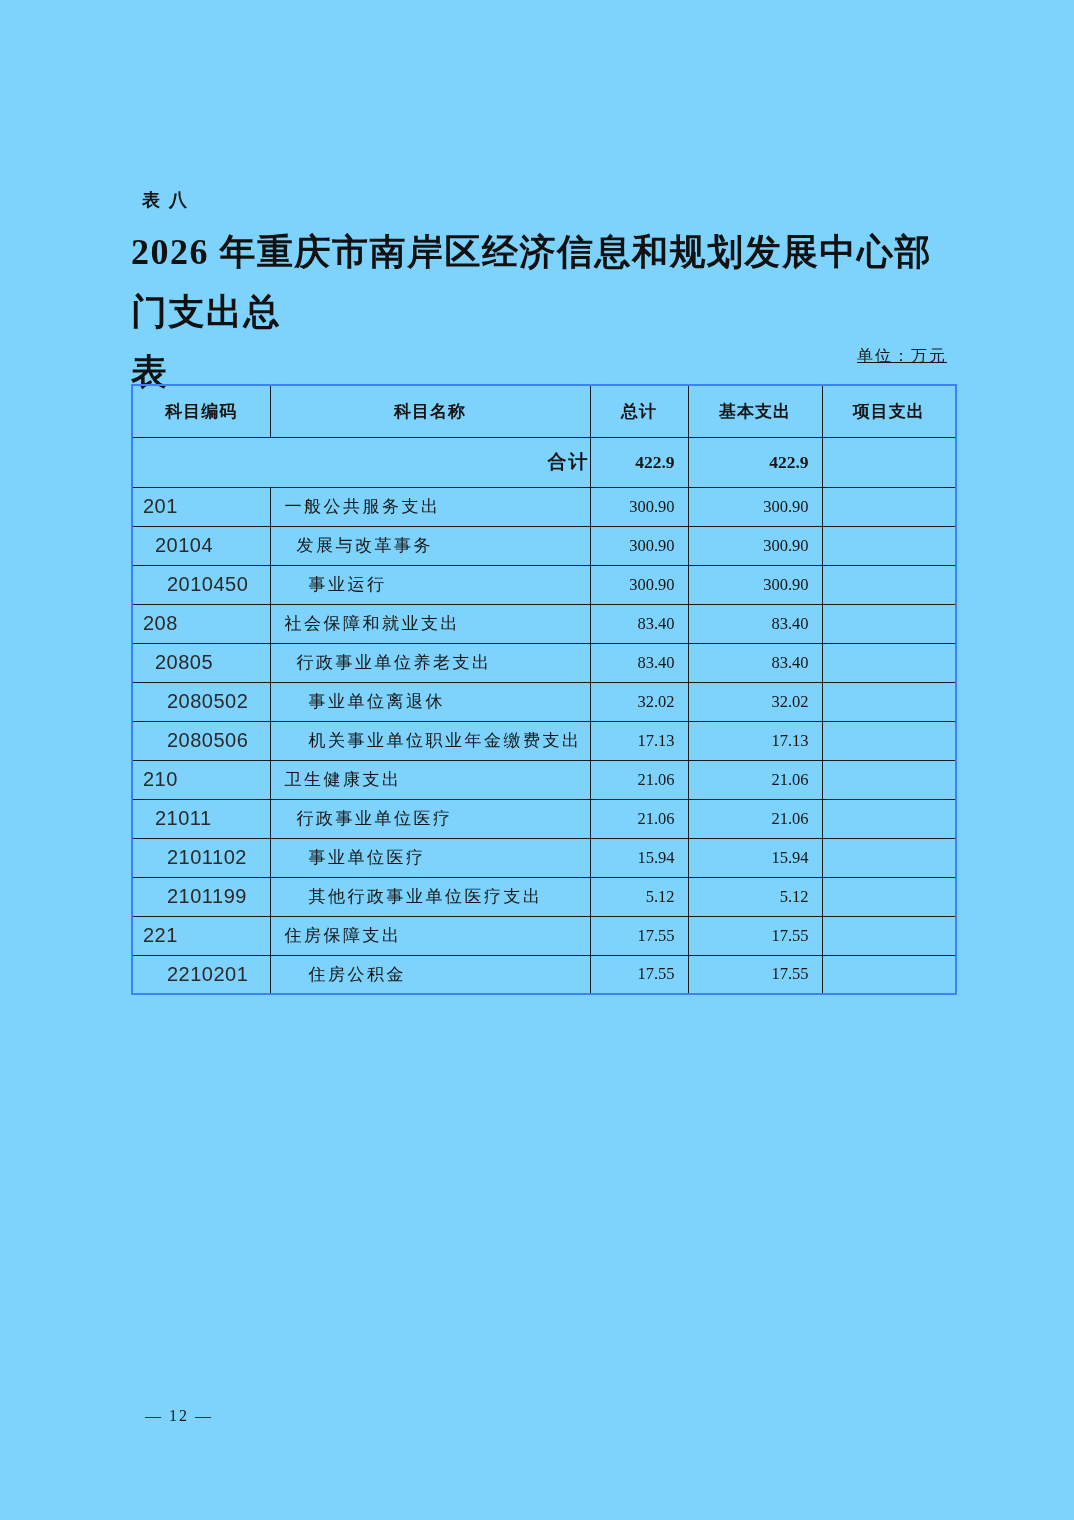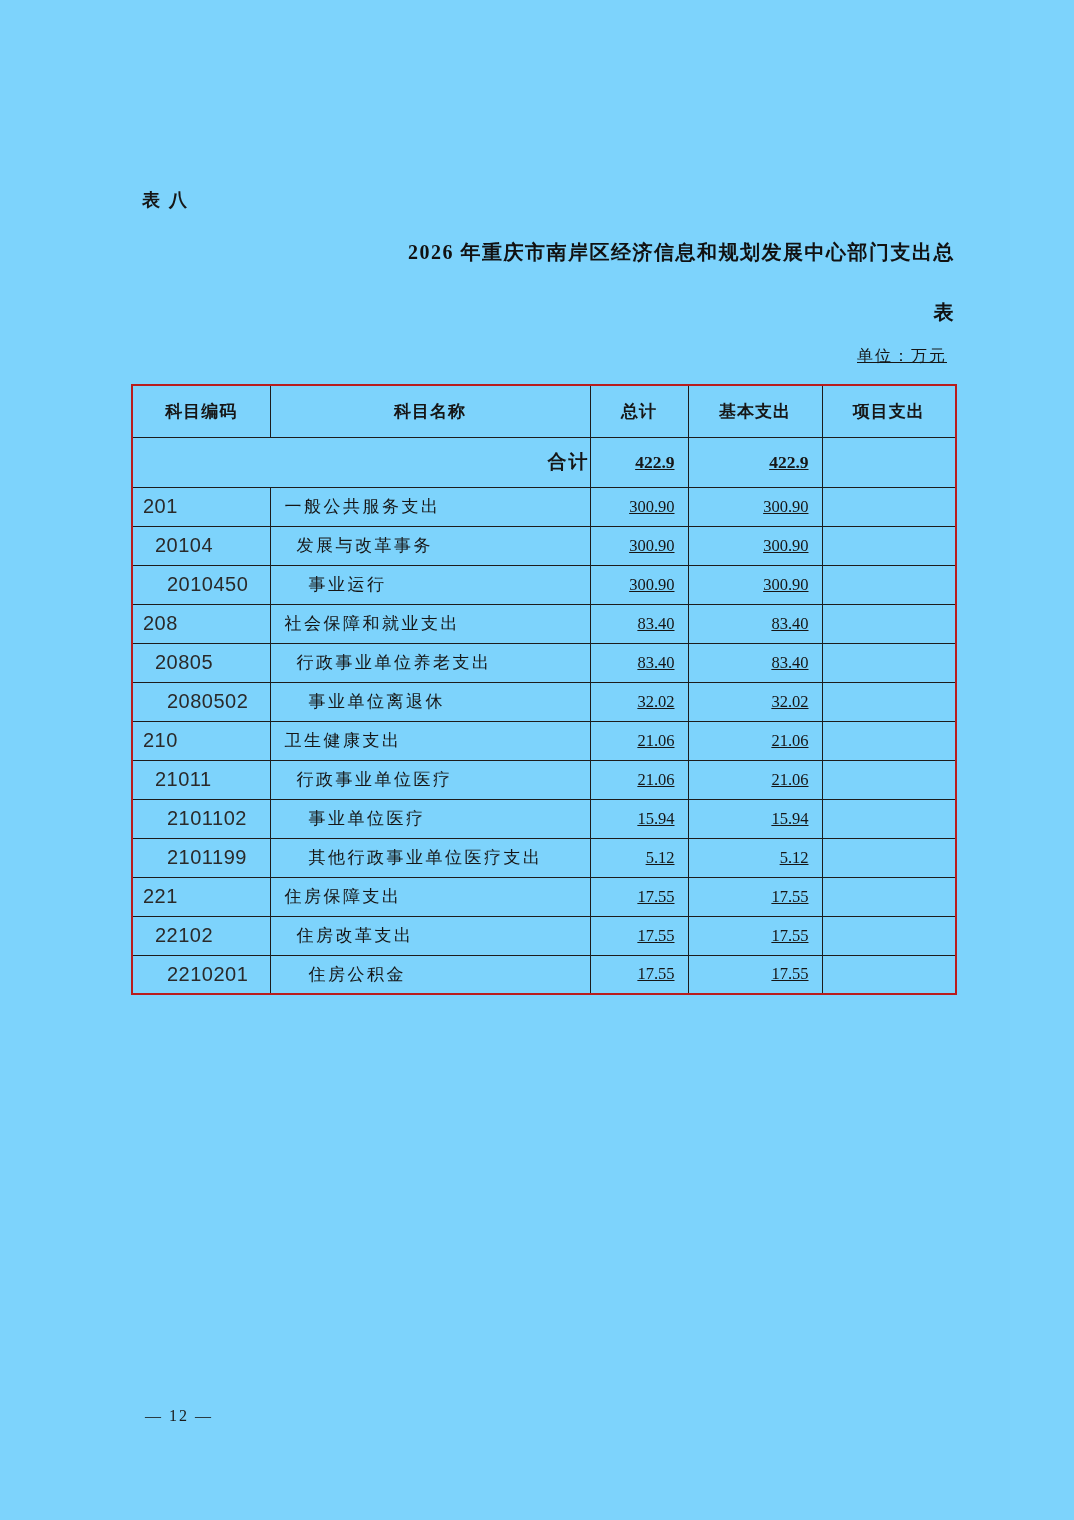--- a/index.html
+++ b/index.html
@@ -14,34 +14,34 @@
   }
   .page { position: absolute; inset: 0; background: #7dd3fc; }
 
   .table-label {
     position: absolute; left: 142px; top: 188px;
     font-family: "Liberation Sans", sans-serif;
     font-weight: bold; font-size: 18px; letter-spacing: 2px;
   }
   .doc-title {
     position: absolute; left: 131px; top: 222px; width: 824px;
-    margin: 0; text-align: right;
+    margin: 0; text-align: left;
     font-family: "Liberation Serif", serif;
-    font-weight: bold; font-size: 20px; letter-spacing: 1.5px;
+    font-weight: bold; font-size: 36px; letter-spacing: 1.5px;
     line-height: 60px; color: #111;
   }
   .unit-note {
     position: absolute; left: 131px; top: 346px; width: 816px;
     text-align: right; font-size: 16px; letter-spacing: 2px; text-decoration: underline;
   }
 
   table.budget-table {
     position: absolute; left: 131px; top: 384px; width: 824px;
     border-collapse: collapse; table-layout: fixed;
-    border: 2px solid #b91c1c;
+    border: 2px solid #3b82f6;
   }
   .budget-table th, .budget-table td {
     border: 1px solid #1c1c1c;
     padding: 0; vertical-align: middle;
     overflow: hidden;
   }
   .budget-table thead th {
     height: 52px;
     font-family: "Liberation Sans", sans-serif;
     font-weight: bold; font-size: 17px; letter-spacing: 1px;
@@ -50,21 +50,20 @@
   .total-row td { height: 50px; }
   .total-label {
     text-align: right;
     font-family: "Liberation Sans", sans-serif;
     font-weight: bold; font-size: 19px; letter-spacing: 2px;
   }
   .num {
     text-align: right; padding-right: 13px !important;
     font-family: "Liberation Serif", serif;
     font-size: 16.5px;
-    text-decoration: underline;
   }
   .total-row .num { font-weight: bold; font-size: 17.5px; }
 
   tbody tr.data-row td { height: 39px; }
   tbody tr.data-row.tall td { height: 62px; }
 
   td.code {
     font-family: "Liberation Sans", sans-serif;
     font-size: 20px; color: #2a2a2a; letter-spacing: 0.5px;
   }
@@ -157,20 +156,27 @@
           <td class="num"></td>
         </tr>
         <tr class="data-row">
           <td class="code lvl2">2080502</td>
           <td class="name lvl2">事业单位离退休</td>
           <td class="num">32.02</td>
           <td class="num">32.02</td>
           <td class="num"></td>
         </tr>
         <tr class="data-row">
+          <td class="code lvl2">2080506</td>
+          <td class="name lvl2">机关事业单位职业年金缴费支出</td>
+          <td class="num">17.13</td>
+          <td class="num">17.13</td>
+          <td class="num"></td>
+        </tr>
+        <tr class="data-row">
           <td class="code lvl0">210</td>
           <td class="name lvl0">卫生健康支出</td>
           <td class="num">21.06</td>
           <td class="num">21.06</td>
           <td class="num"></td>
         </tr>
         <tr class="data-row">
           <td class="code lvl1">21011</td>
           <td class="name lvl1">行政事业单位医疗</td>
           <td class="num">21.06</td>
@@ -192,27 +198,20 @@
           <td class="num"></td>
         </tr>
         <tr class="data-row">
           <td class="code lvl0">221</td>
           <td class="name lvl0">住房保障支出</td>
           <td class="num">17.55</td>
           <td class="num">17.55</td>
           <td class="num"></td>
         </tr>
         <tr class="data-row">
-          <td class="code lvl1">22102</td>
-          <td class="name lvl1">住房改革支出</td>
-          <td class="num">17.55</td>
-          <td class="num">17.55</td>
-          <td class="num"></td>
-        </tr>
-        <tr class="data-row">
           <td class="code lvl2">2210201</td>
           <td class="name lvl2">住房公积金</td>
           <td class="num">17.55</td>
           <td class="num">17.55</td>
           <td class="num"></td>
         </tr>
       </tbody>
   </table>
 
   <div class="page-number">— 12 —</div>

